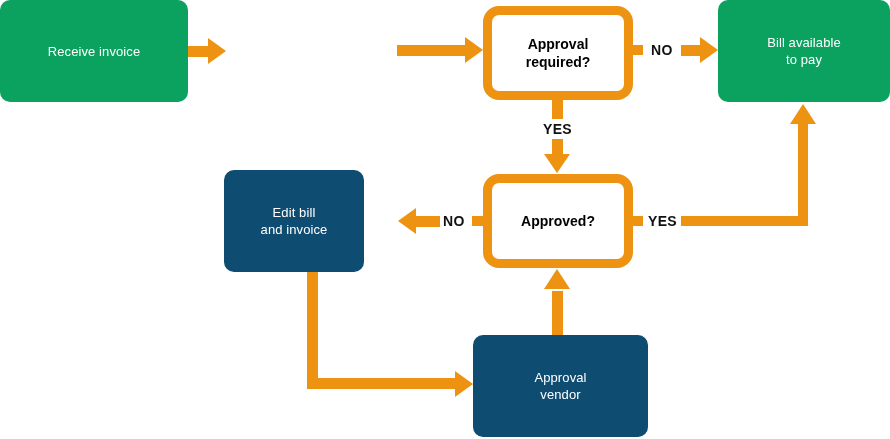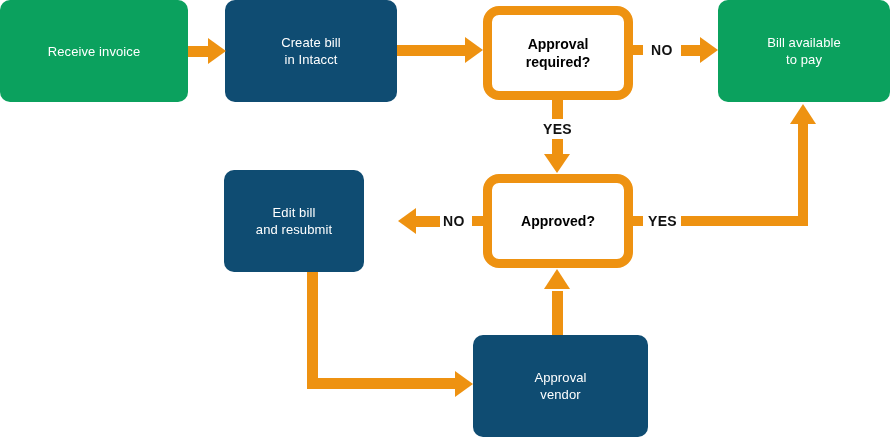--- a/index.html
+++ b/index.html
@@ -52,45 +52,39 @@
 <body>
 
 <div id="canvas">
 
   <div class="node green" style="left:0;top:0;width:188px;height:102px">
     <div class="lines">
       <span>Receive invoice</span>
     </div>
   </div>
 
-  <div class="node navy" style="left:225px;top:0;width:172px;height:102px">
-    <div class="lines">
-      <span>Create bill</span>
-      <span>in Intacct</span>
-    </div>
-  </div>
 
   <div class="decision" style="left:483px;top:6px;width:150px;height:94px">
     <div class="lines">
       <span>Approval</span>
       <span>required?</span>
     </div>
   </div>
 
   <div class="node green" style="left:718px;top:0;width:172px;height:102px">
     <div class="lines">
       <span>Bill available</span>
       <span>to pay</span>
     </div>
   </div>
 
   <div class="node navy" style="left:224px;top:170px;width:140px;height:102px">
     <div class="lines">
       <span>Edit bill</span>
-      <span>and resubmit</span>
+      <span>and invoice</span>
     </div>
   </div>
 
   <div class="decision" style="left:483px;top:174px;width:150px;height:94px">
     <div class="lines">
       <span>Approved?</span>
       <span></span>
     </div>
   </div>
 

